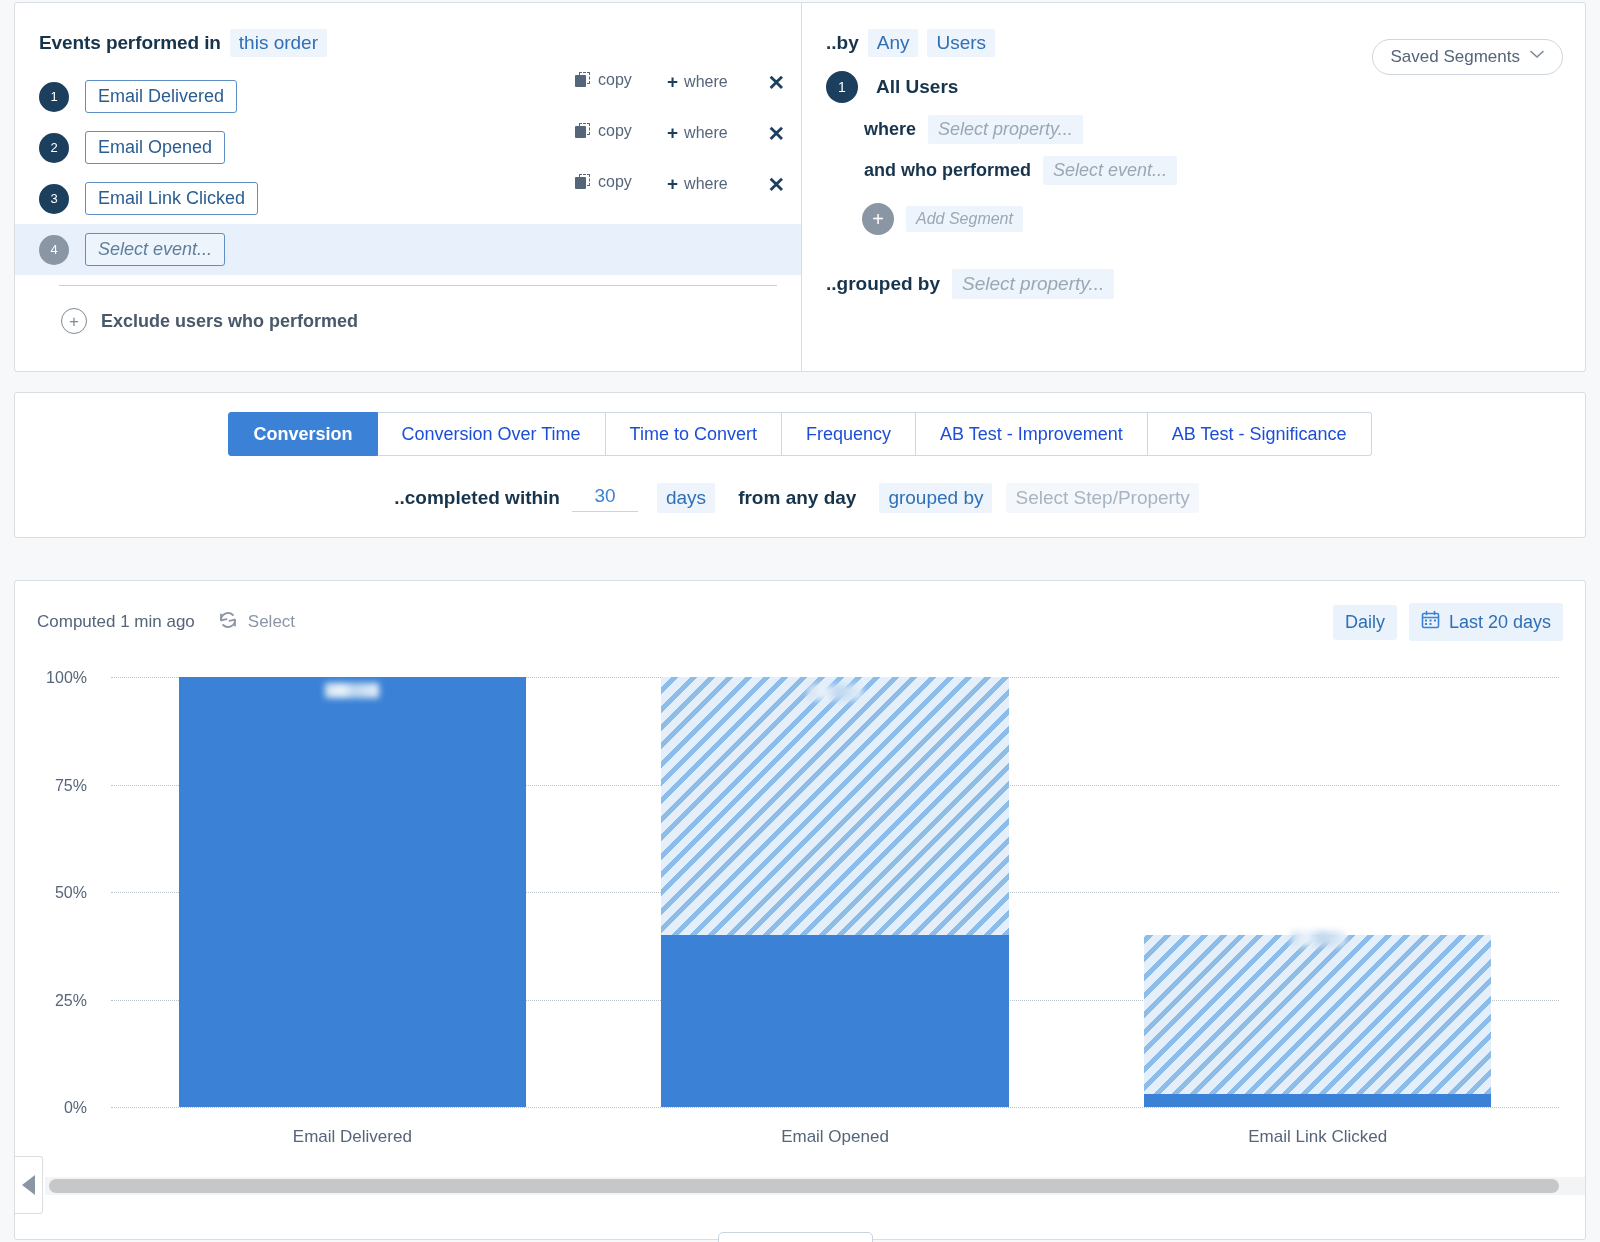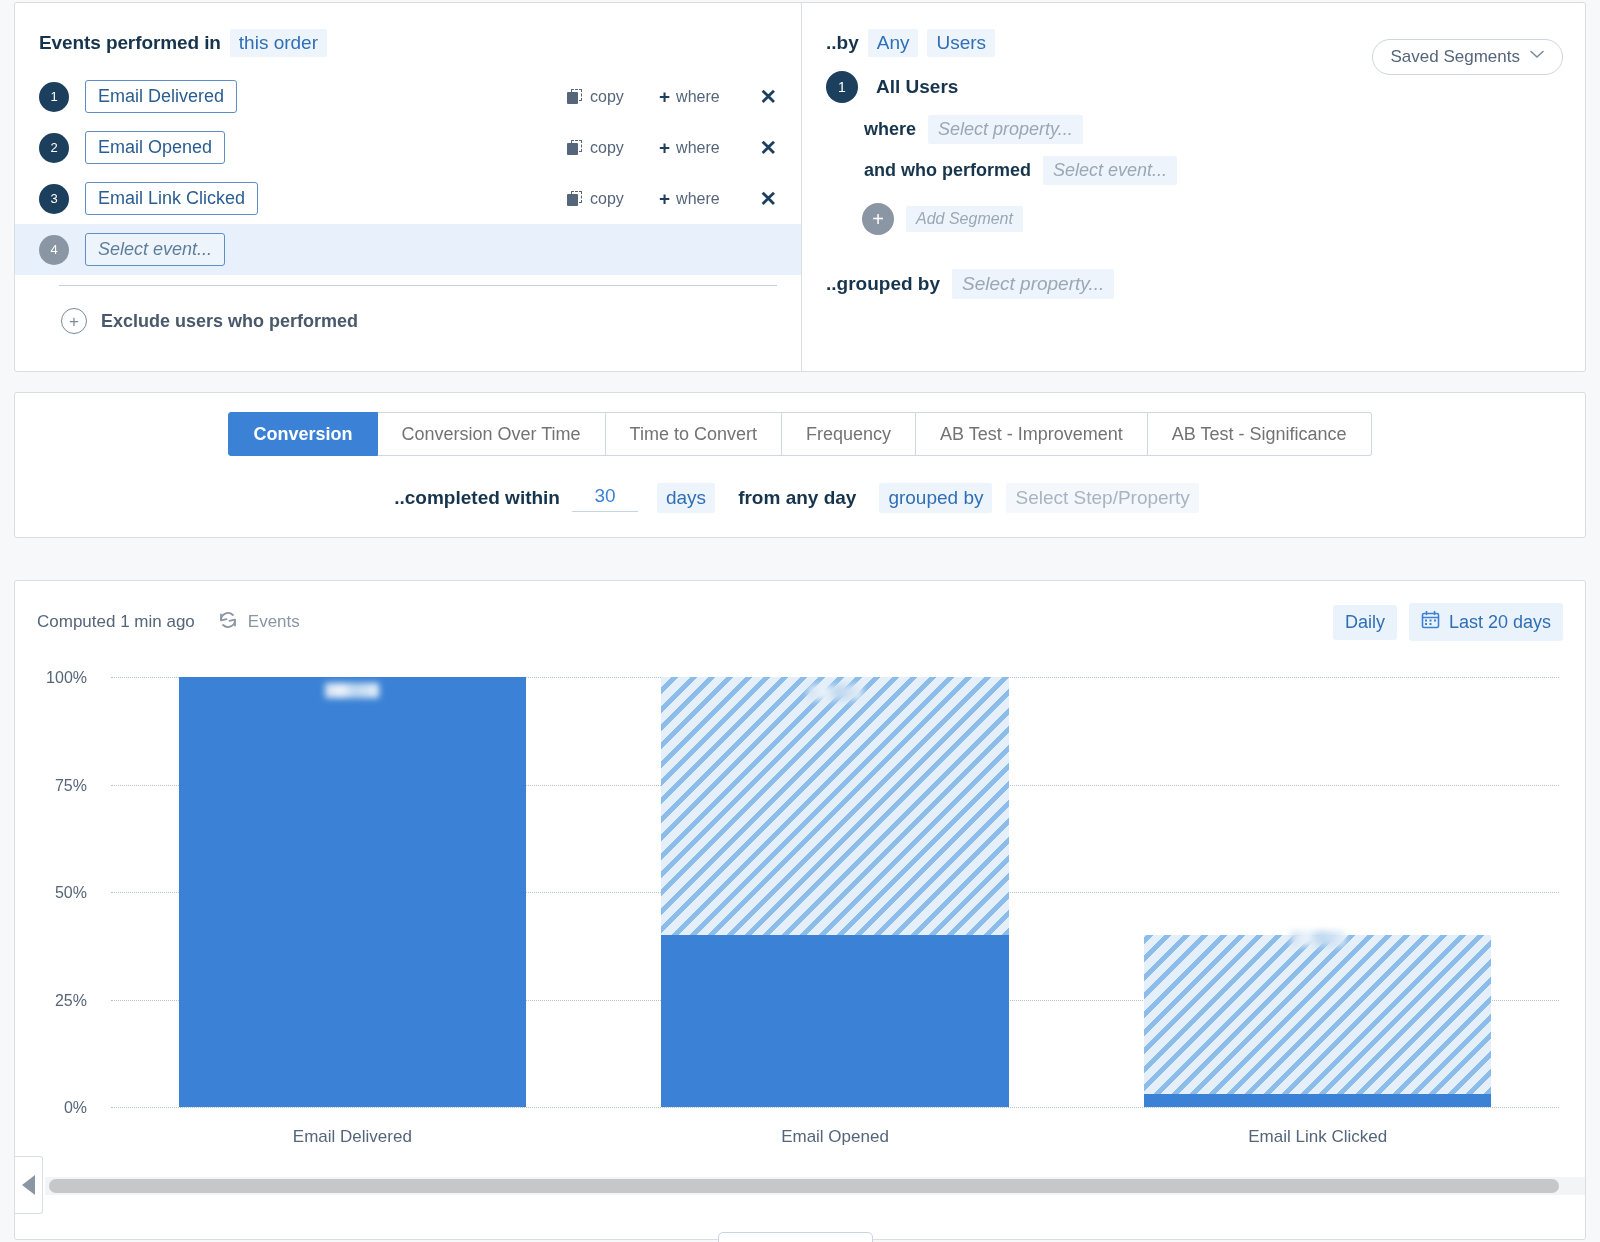--- a/index.html
+++ b/index.html
@@ -72,22 +72,22 @@
     font-size: 18px;
     color: #2a5d92;
     background: #fff;
     white-space: nowrap;
   }
   .evt-box.placeholder {
     color: #5f7e9c; font-style: italic; background: #eef4fb;
     border-color: #5d8fc4;
   }
   .step-actions {
-    position: absolute; right: 24px; top: 0; height: 51px;
-    display: flex; align-items: center; gap: 0;
+    position: absolute; right: 16px; top: 0; height: 51px;
+    display: flex; align-items: flex-start; gap: 0;
     color: #55657a; font-size: 16px;
   }
   .act { display: flex; align-items: center; cursor: pointer; }
   .act-copy { width: 92px; }
   .act-where { width: 88px; }
   .act-x { width: 30px; justify-content: flex-end; font-size: 21px; color: #1d3f5e; font-weight: bold; }
   .copy-ico { position: relative; width: 16px; height: 16px; margin-right: 7px; }
   .copy-ico i {
     position: absolute; display: block;
   }
@@ -162,21 +162,21 @@
     width: 1572px; height: 146px;
   }
   .tabs {
     display: flex; justify-content: center; padding-top: 19px;
   }
   .tab {
     border: 1px solid #cfd8e0;
     border-left: none;
     padding: 0 24px; height: 44px;
     display: flex; align-items: center;
-    font-size: 18px; color: #737373;
+    font-size: 18px; color: #1d4ed8;
     background: #fff; white-space: nowrap;
   }
   .tab:first-child { border-left: 1px solid #701a75; border-radius: 3px 0 0 3px; }
   .tab:last-child { border-radius: 0 3px 3px 0; }
   .tab.active {
     background: #3b82d6; color: #fff; font-weight: bold;
     border-color: #3b82d6;
   }
   .within-row {
     display: flex; justify-content: center; align-items: center;
@@ -449,21 +449,21 @@
       <span class="computed">Computed 1 min ago</span>
       <span class="refresh">
         <span>
           <svg width="22" height="22" viewBox="0 0 22 22">
             <path d="M18 11a7 7 0 0 1-11.9 5" stroke="#8a96a3" stroke-width="1.8" fill="none" stroke-linecap="round"></path>
             <path d="M4 11a7 7 0 0 1 11.9-5" stroke="#8a96a3" stroke-width="1.8" fill="none" stroke-linecap="round"></path>
             <path d="M4 5.5 L4.2 11.3 L9.5 10.2" stroke="#8a96a3" stroke-width="1.8" fill="none" stroke-linecap="round" stroke-linejoin="round"></path>
             <path d="M18 16.5 L17.8 10.7 L12.5 11.8" stroke="#8a96a3" stroke-width="1.8" fill="none" stroke-linecap="round" stroke-linejoin="round"></path>
           </svg>
         </span>
-        <span>Events</span>
+        <span>Select</span>
       </span>
 
       <div class="head-right">
         <span class="hchip">Daily</span>
         <span class="hchip">
           <span>
             <svg width="19" height="19" viewBox="0 0 19 19">
               <rect x="1.5" y="3.5" width="16" height="14" rx="1.5" stroke="#3b82d6" stroke-width="1.6" fill="none"></rect>
               <path d="M1.5 7.5 H17.5" stroke="#3b82d6" stroke-width="1.6"></path>
               <path d="M5.5 1.5 V4.5 M13.5 1.5 V4.5" stroke="#3b82d6" stroke-width="1.6" stroke-linecap="round"></path>

